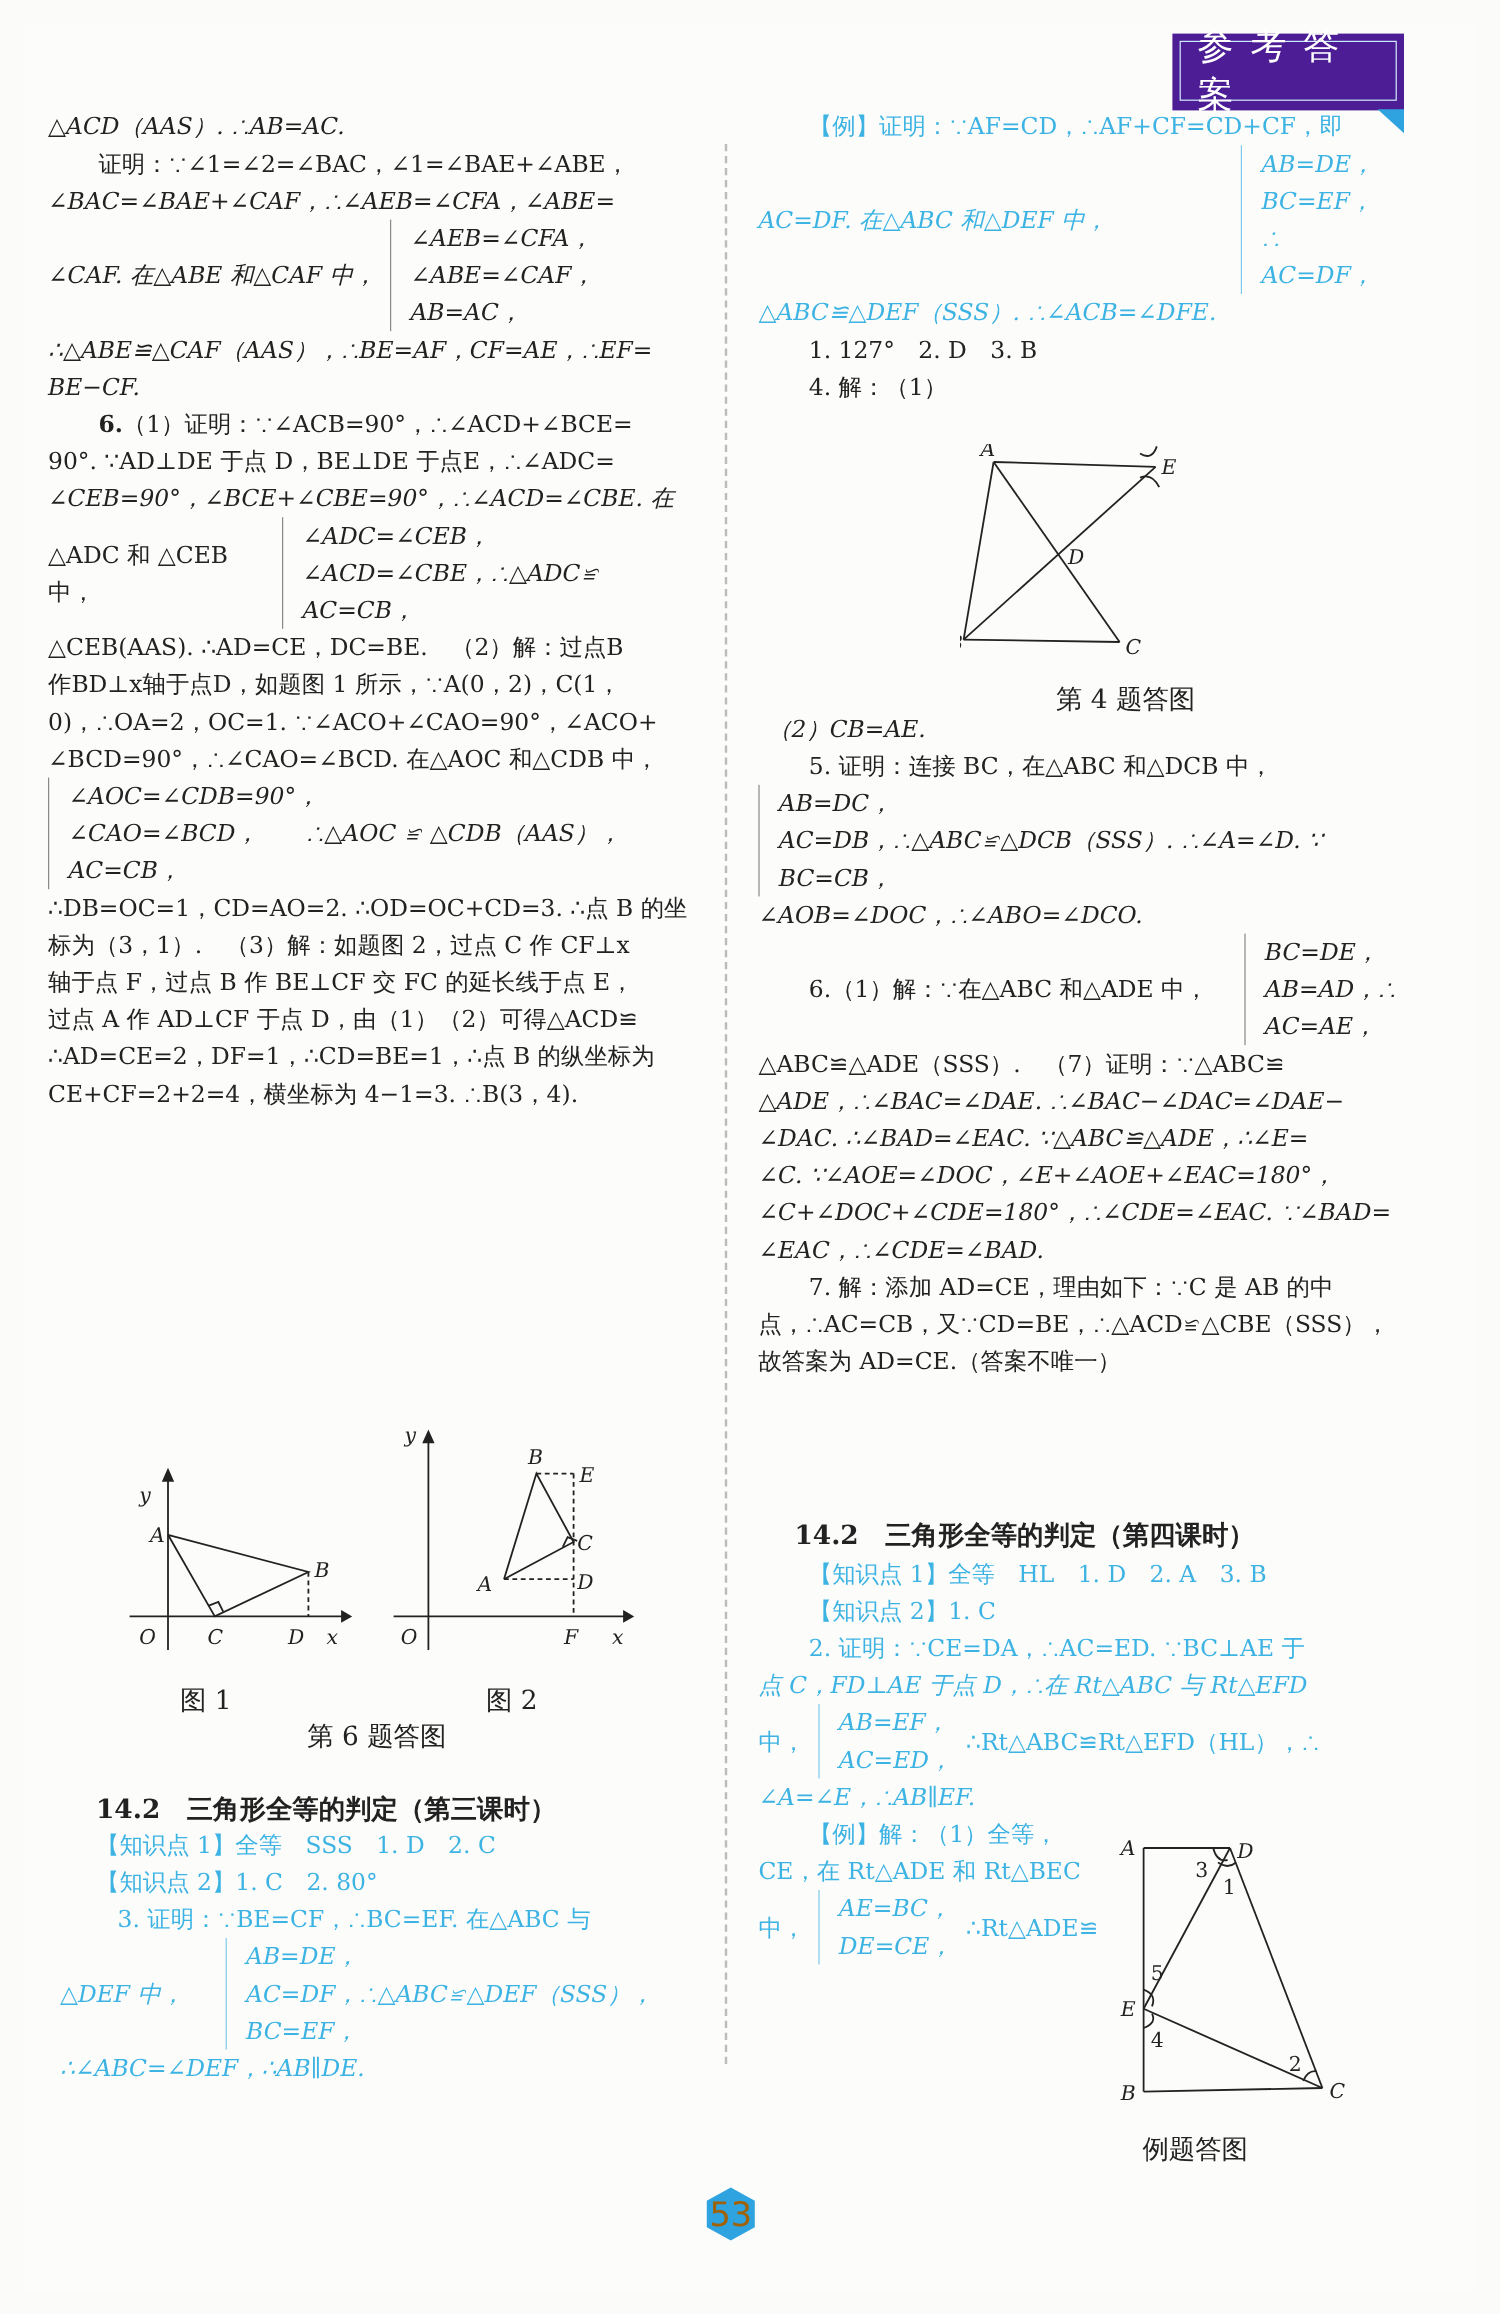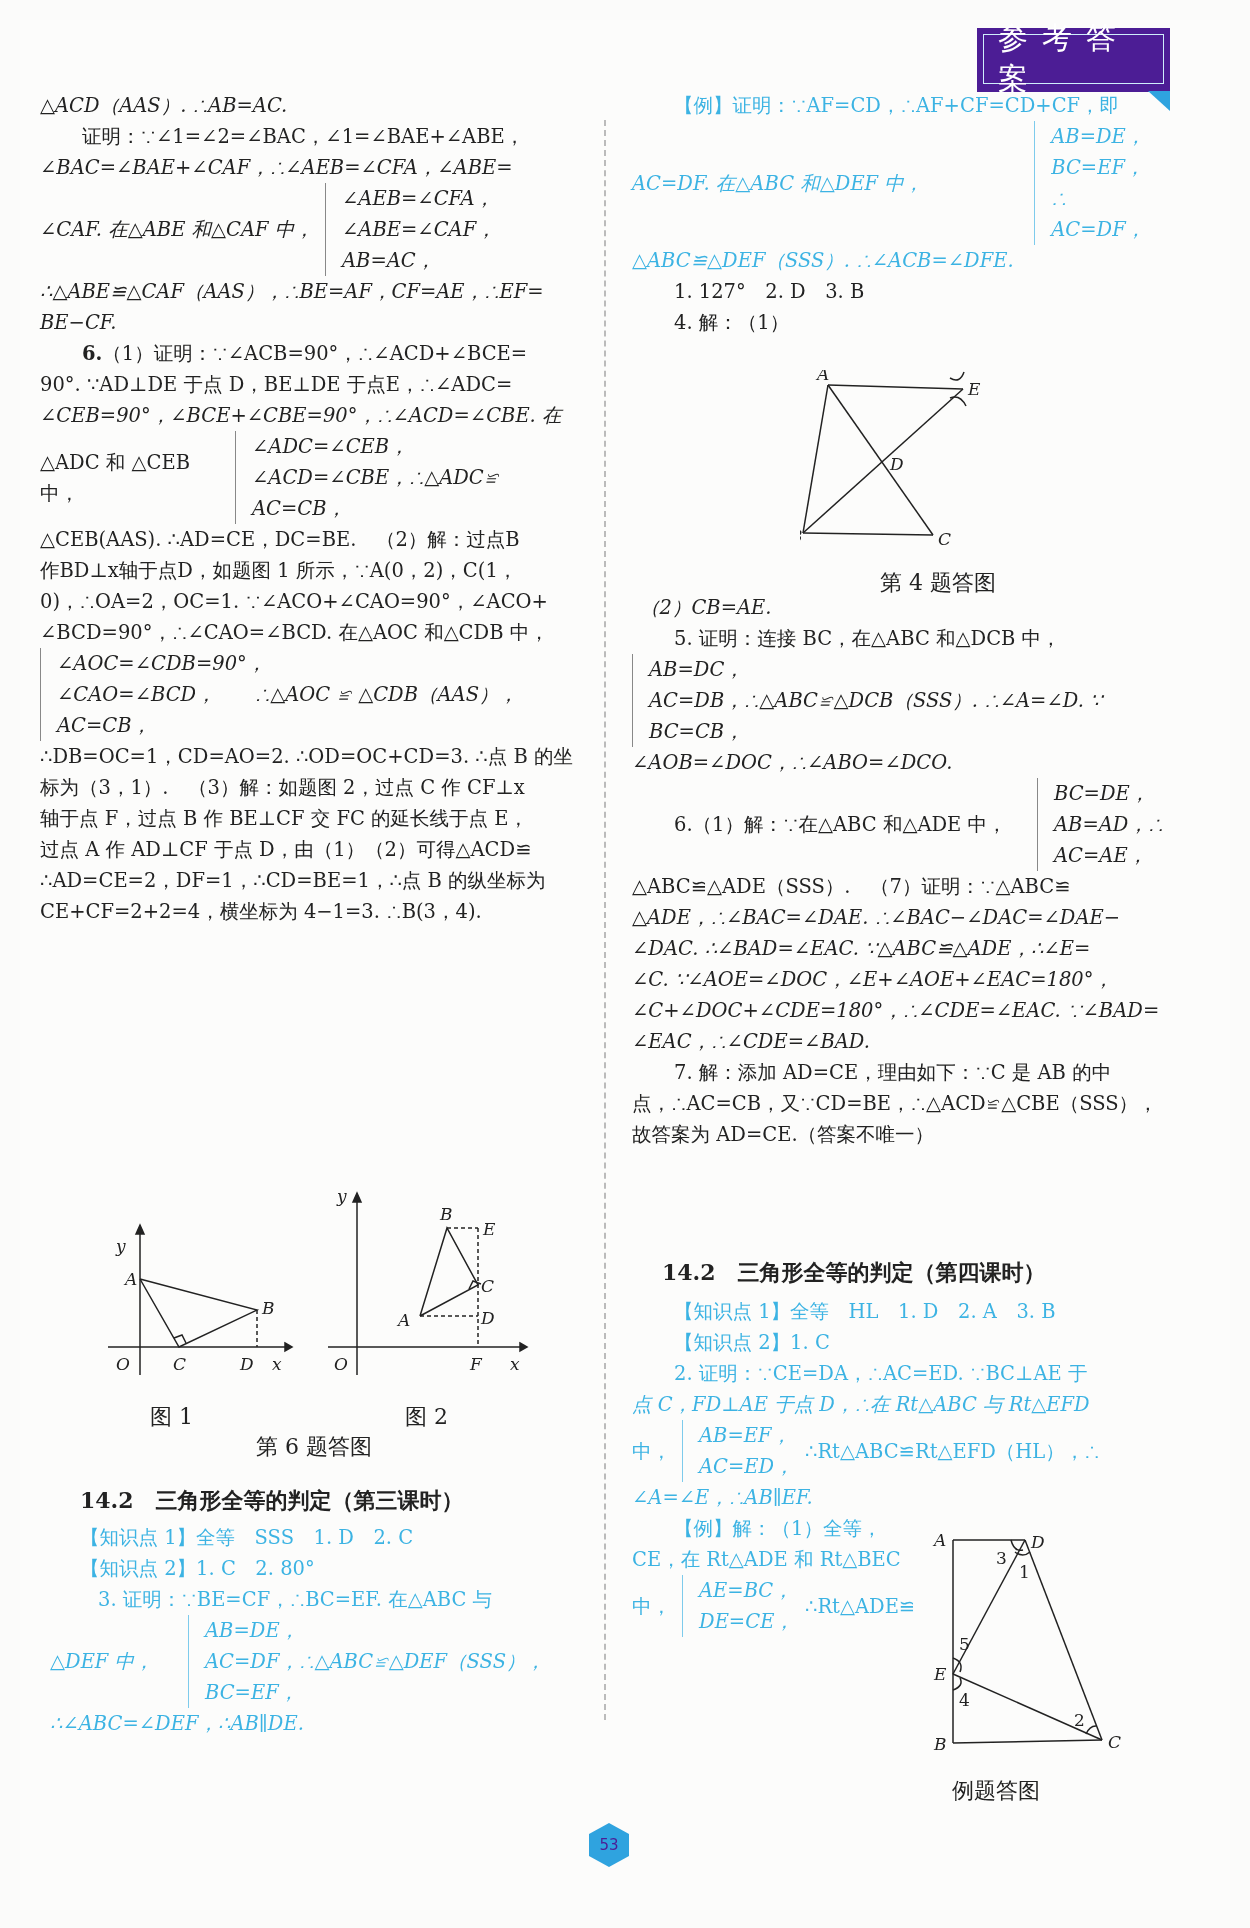--- a/index.html
+++ b/index.html
@@ -14,26 +14,26 @@
   .divider{position:absolute;left:604px;top:120px;height:1600px;border-left:2px dashed #bbb;}
   .col{position:absolute;font-size:19.5px;line-height:31px;}
   .col .ln{white-space:nowrap;position:relative;}
   .blue{color:#3cb3e3;}
   .b{font-weight:bold;}
   .i{font-style:italic;}
   .indent{padding-left:42px;}
   .sys{display:inline-block;vertical-align:middle;border-left:1.5px solid #888;padding-left:16px;line-height:31px;}
   .sys.bl{border-color:#7dcbec;}
   .row{display:flex;align-items:center;}
-  .h{font-family:"DejaVu Sans",sans-serif;font-size:22px;font-weight:bold;line-height:36px;}
+  .h{font-family:"DejaVu Sans",sans-serif;font-size:22px;font-weight:bold;line-height:52px;}
   .h .num{font-family:"DejaVu Serif",serif;margin-right:22px;}
   .cap{font-size:22px;text-align:center;}
   .pn{position:absolute;left:587px;top:1822px;width:44px;height:46px;}
   .pn span{position:absolute;left:0;top:0;width:44px;height:46px;display:flex;align-items:center;justify-content:center;
-       color:#4c1d95;font-family:"DejaVu Sans",sans-serif;font-size:15px;}
+       color:#a16207;font-family:"DejaVu Sans",sans-serif;font-size:28px;}
   svg text{font-family:"DejaVu Serif",serif;font-style:italic;font-size:17px;fill:#222;}
   svg text.n{font-style:normal;}
 </style>
 </head>
 <body>
 
 <div class="page"></div>
 
 <div class="banner">
   <div class="inner">参考答案</div>

